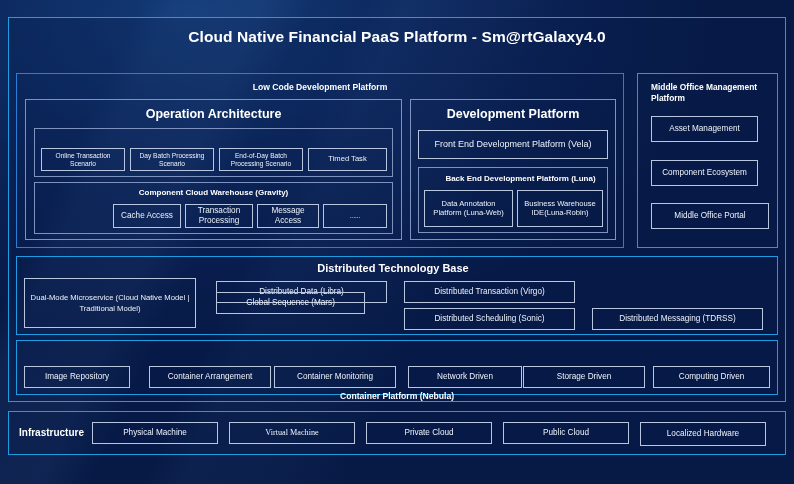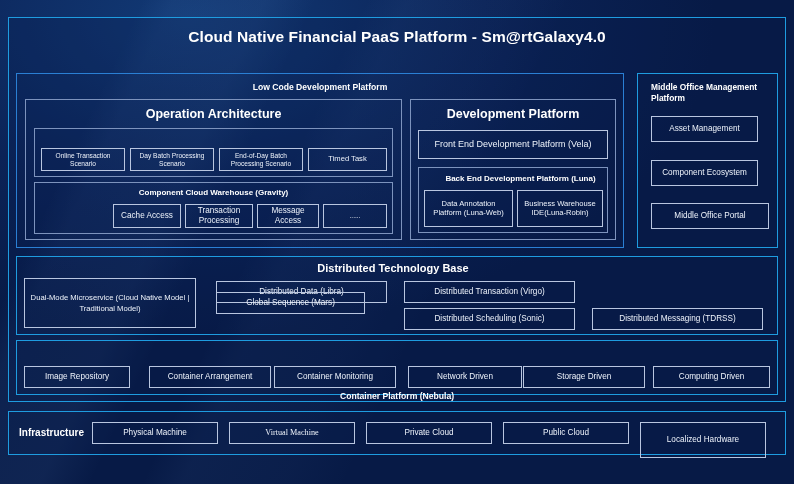--- a/index.html
+++ b/index.html
@@ -150,15 +150,15 @@
   <div class="chip" style="left:523px; top:366px; width:122px; height:22px;">Storage Driven</div>
   <div class="chip" style="left:653px; top:366px; width:117px; height:22px;">Computing Driven</div>
 
   <div class="outer-frame" style="left:8px; top:411px; width:778px; height:44px;"></div>
   <div class="hdr left" style="left:19px; top:427px; width:80px; font-size:10px;">Infrastructure</div>
 
   <div class="chip" style="left:92px; top:422px; width:126px; height:22px;">Physical Machine</div>
   <div class="chip" style="left:229px; top:422px; width:126px; height:22px;font-family:Liberation Serif, serif;">Virtual Machine</div>
   <div class="chip" style="left:366px; top:422px; width:126px; height:22px;">Private Cloud</div>
   <div class="chip" style="left:503px; top:422px; width:126px; height:22px;">Public Cloud</div>
-  <div class="chip" style="left:640px; top:422px; width:126px; height:36px;">Localized Hardware</div>
+  <div class="chip" style="left:640px; top:422px; width:126px; height:24px;">Localized Hardware</div>
 
 </div>
 
 </body></html>

